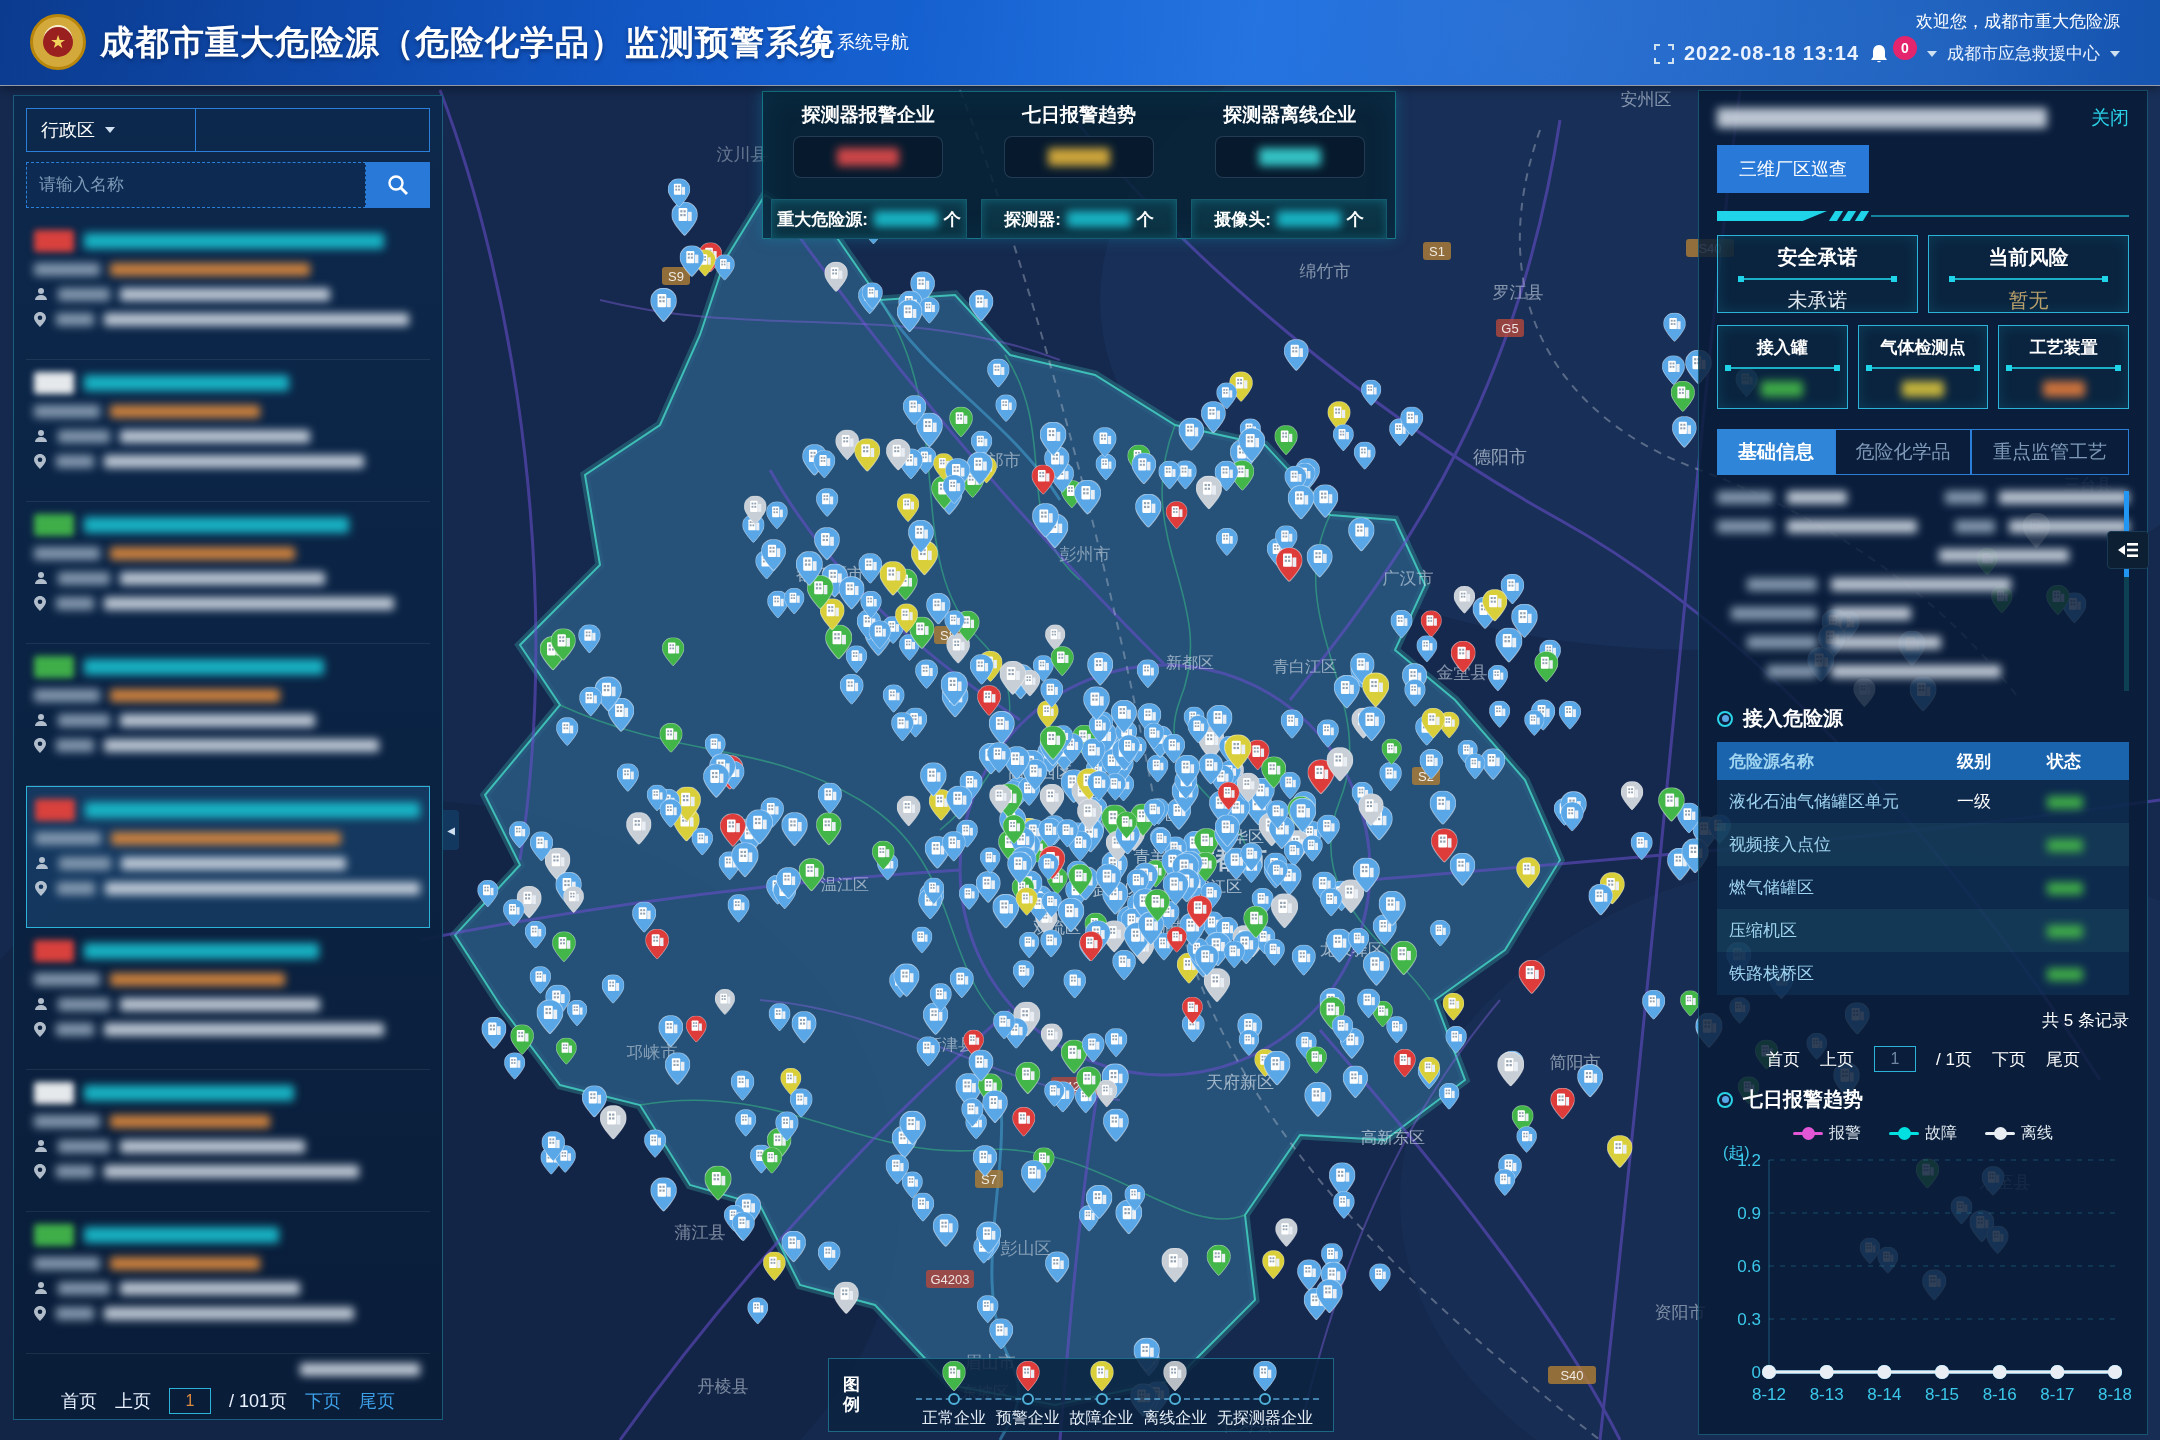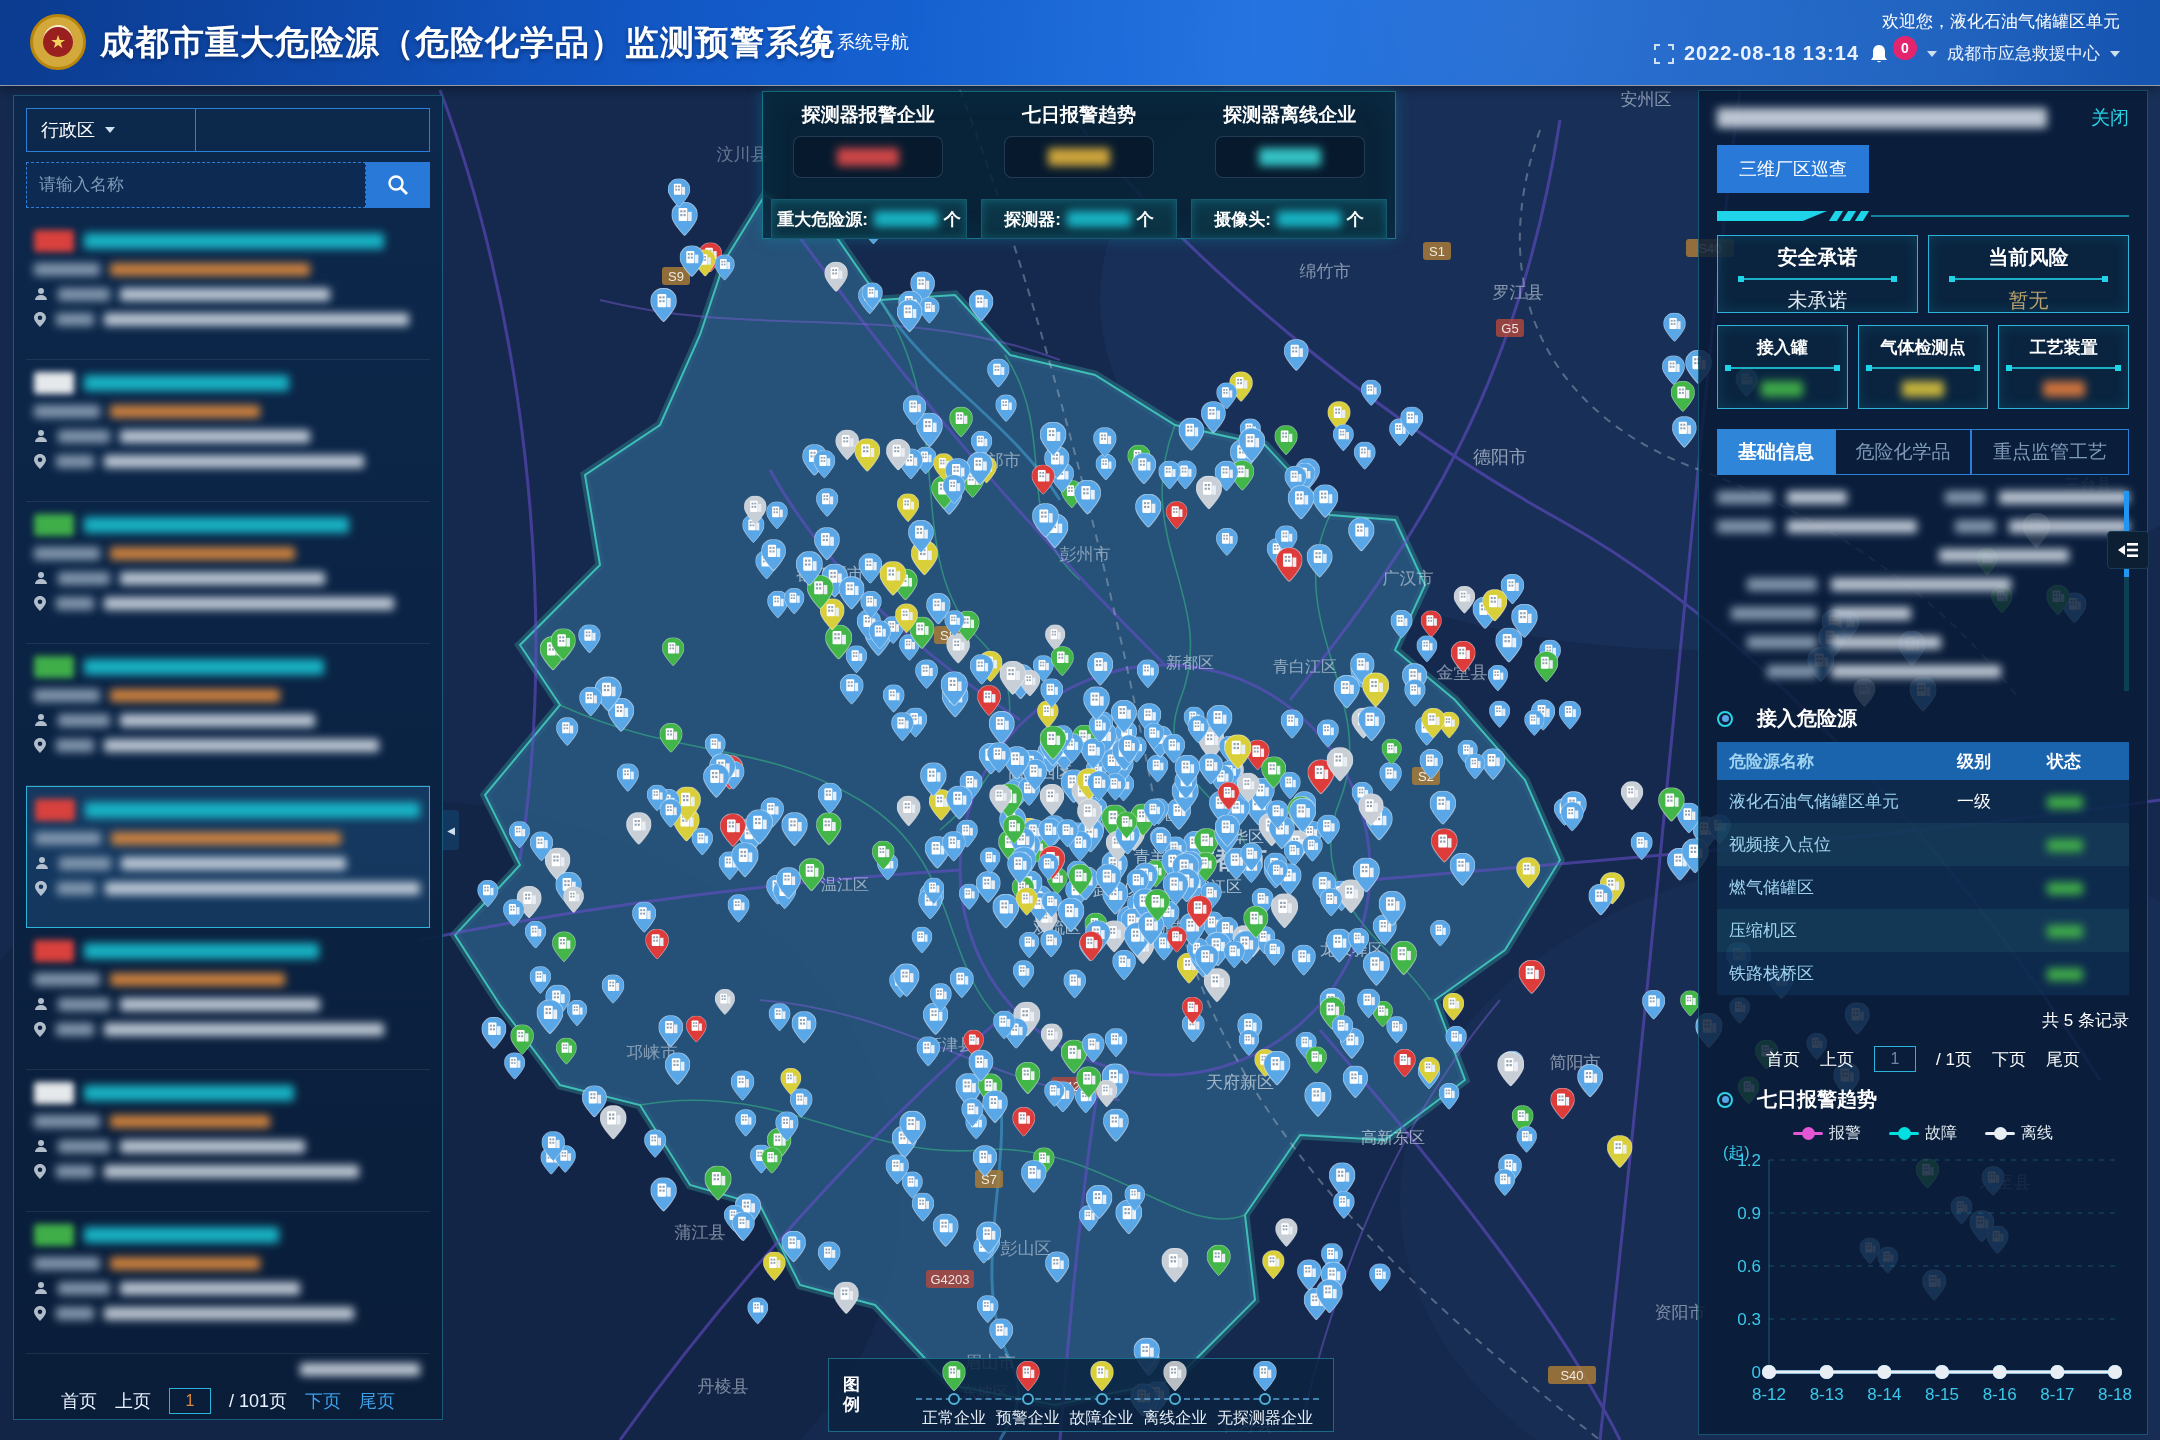--- a/index.html
+++ b/index.html
@@ -129,21 +129,21 @@
   .tab.active { background:#2f86d9; color:#fff; font-weight:bold; border-color:#2f86d9; }
   .info-area { position:relative; margin-top:16px; height:200px; }
   .info-row { display:flex; gap:14px; margin-bottom:16px; align-items:center; }
   .scrolltrack { position:absolute; right:0; top:0; width:5px; height:200px;
     background:rgba(15,74,90,.8); }
   .scrollthumb { position:absolute; right:0; top:0; width:5px; height:86px; background:#2196f3;
     cursor:pointer; }
   .expand-btn { position:absolute; right:-20px; top:40px; width:42px; height:38px;
     background:#0d1f33; border:1px solid #1b3a55; border-radius:4px; cursor:pointer;
     display:flex; align-items:center; justify-content:center; }
-  .sec-hdr { display:flex; align-items:center; gap:24px; margin:14px 0 10px;
+  .sec-hdr { display:flex; align-items:center; gap:10px; margin:14px 0 10px;
     font-size:20px; font-weight:bold;text-align:right; }
   .radio-dot { width:16px; height:16px; border-radius:50%; border:2px solid #29d3e8;
     display:flex; align-items:center; justify-content:center; }
   .radio-dot i { width:7px; height:7px; border-radius:50%; background:#5aa7e8; }
   .htable { width:100%; font-size:17px; }
   .ht-head { display:flex; background:#1a63ad; height:38px; align-items:center;
     font-weight:bold; padding:0 12px; }
   .ht-row { display:flex; height:43px; align-items:center; padding:0 12px; cursor:pointer; }
   .ht-row:nth-child(odd){ background:rgba(16,52,92,.55); }
   .ht-row:nth-child(even){ background:rgba(28,82,112,.5); }
@@ -981,21 +981,21 @@
     <div class="app-title">成都市重大危险源（危险化学品）监测预警系统</div>
     <div class="nav">
       <span class="grid-ico">
           <b></b>
           <b></b>
           <b></b>
           <b></b>
         </span>
       <span>系统导航</span>
     </div>
-    <div class="welcome">欢迎您，液化石油气储罐区单元</div>
+    <div class="welcome">欢迎您，成都市重大危险源</div>
     <div class="hdr-row2">
       <svg width="20" height="20" viewBox="0 0 20 20">
         <path d="M1 6V1h5 M14 1h5v5 M19 14v5h-5 M6 19H1v-5" fill="none" stroke="#cfe0f0" stroke-width="2"></path>
       </svg>
       <span class="dt">2022-08-18 13:14</span>
       <svg width="20" height="22" viewBox="0 0 20 22">
         <path d="M10 2 C6 2 4 5 4 9 L4 14 L2 17 L18 17 L16 14 L16 9 C16 5 14 2 10 2 Z M8 18 a2.2 2.2 0 0 0 4 0 Z" fill="#ffffff"></path>
       </svg>
       <span class="badge">0</span>
       <span class="caret"></span>

